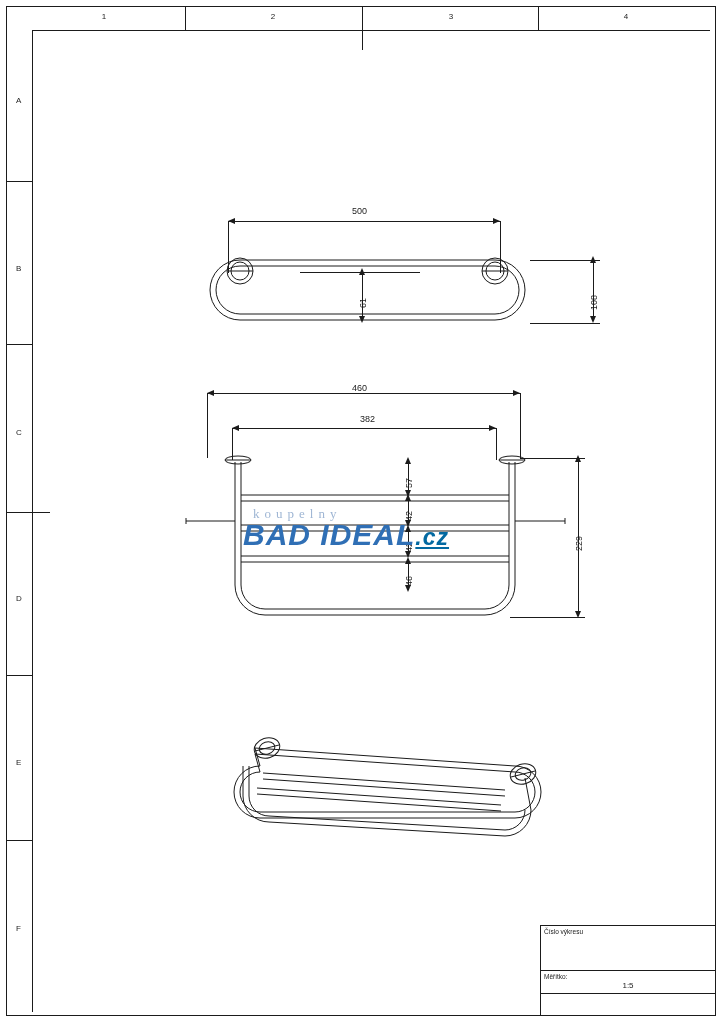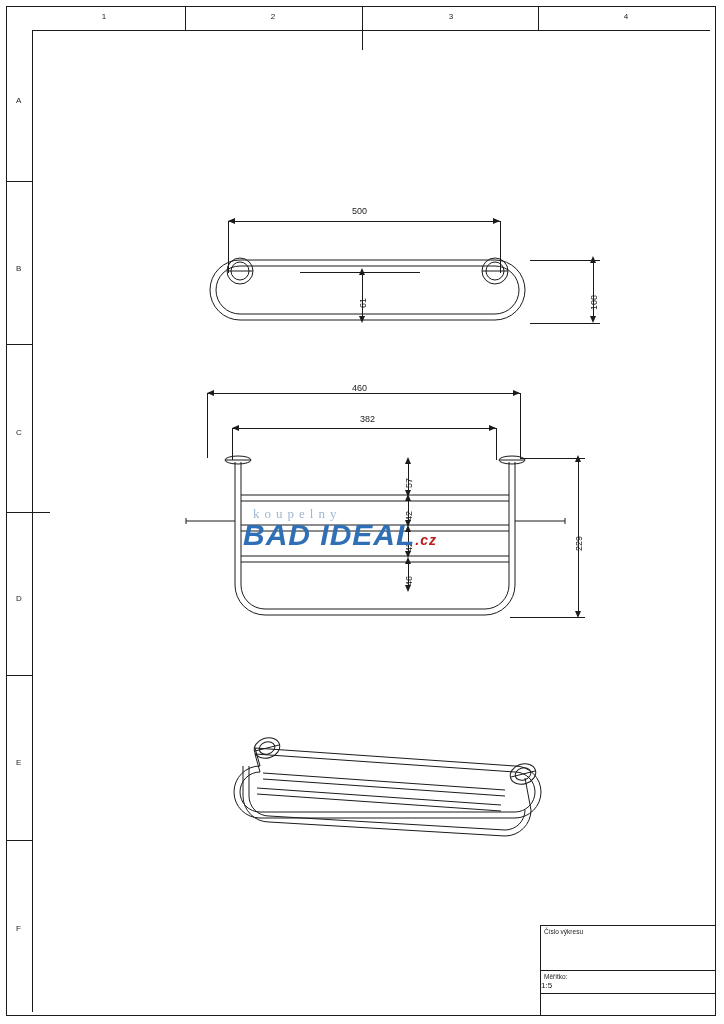--- a/index.html
+++ b/index.html
@@ -162,24 +162,25 @@
     left: 0px;
     top: 12px;
     font-size: 30px;
     font-weight: bold;
     font-style: italic;
     color: #2f6fb5;
     font-family: "Liberation Sans", sans-serif;
     letter-spacing: 1px;
   }
   .wm-cz {
-    color: #b91c1c;
-    font-size: 14px;
+    color: #0369a1;
+    font-size: 23px;
     font-style: italic;
     font-weight: bold;
+    text-decoration: underline;
   }
   
   .title-block {
     position: absolute;
     left: 540px;
     top: 925px;
     width: 176px;
     height: 91px;
     border: 1px solid #1b1b1b;
     box-sizing: border-box;
@@ -206,20 +207,21 @@
     left: 0; right: 0;
     top: 14px;
     text-align: center;
     font-size: 19px;
     letter-spacing: 1px;
   }
   .tb-value-mid {
     position: absolute;
     left: 0; right: 0;
     top: 10px;
+    text-align: center;
     font-size: 8px;
   }
   .tb-value-small {
     position: absolute;
     left: 0; right: 0;
     top: 10px;
     text-align: center;
     font-size: 7.5px;
   }
 </style>

